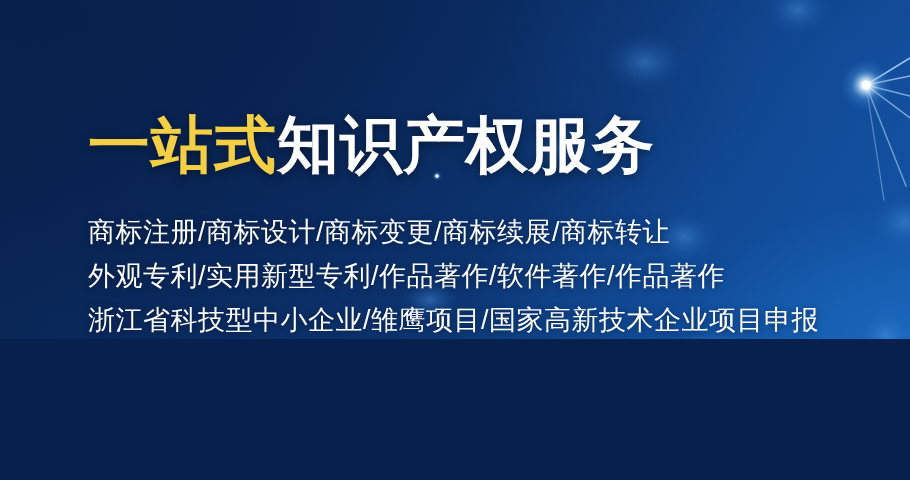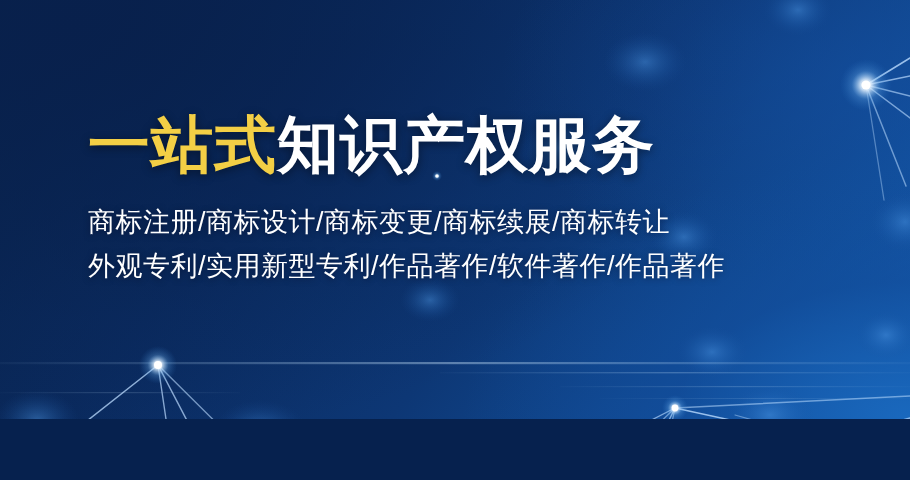--- a/index.html
+++ b/index.html
@@ -3,21 +3,21 @@
 <meta charset="utf-8">
 <style>
   * { margin:0; padding:0; box-sizing:border-box; }
   html, body {
     width:910px; height:480px; overflow:hidden;
     background:#06214e;
     font-family:"Liberation Sans","DejaVu Sans",sans-serif;
   }
   #banner {
     position:relative;
-    width:910px; height:419px;
+    width:910px; height:339px;
     overflow:hidden;
     background:
       radial-gradient(ellipse 620px 360px at 100% 100%, rgba(26,105,190,0.95) 0%, rgba(18,76,155,0.55) 38%, rgba(10,45,108,0.0) 72%),
       radial-gradient(ellipse 520px 300px at 95% 18%, rgba(20,78,160,0.55) 0%, rgba(12,50,115,0.0) 70%),
       radial-gradient(ellipse 700px 420px at 8% 6%, rgba(8,32,76,0.95) 0%, rgba(9,38,88,0.25) 70%, rgba(0,0,0,0) 100%),
       linear-gradient(128deg, #082046 0%, #0a2a5e 32%, #0d3775 58%, #11509c 84%, #1560b4 100%);
   }
   
   #net { position:absolute; inset:0; width:910px; height:480px; }
 
@@ -31,21 +31,21 @@
     font-size:62px;
     line-height:74px;
     font-weight:bold;
     letter-spacing:1px;
     white-space:nowrap;
     text-shadow:0 2px 10px rgba(0,0,0,0.45);
   }
   .headline .accent { color:#f3cf45; }
   .headline .plain  { color:#ffffff; }
 
-  .sublist { margin-top:18px; }
+  .sublist { margin-top:28px; }
   .subline {
     font-size:27px;
     line-height:44px;
     color:#ffffff;
     font-weight:normal;
     letter-spacing:0.5px;
     white-space:nowrap;
     text-shadow:0 1px 6px rgba(0,6,26,0.5);
   }
 </style>
@@ -157,16 +157,17 @@
 
   <div class="text-block">
 
     <div class="headline">
       <span class="accent">一站式</span><span class="plain">知识产权服务</span>
     </div>
 
     <div class="sublist">
       <div class="subline">商标注册/商标设计/商标变更/商标续展/商标转让</div>
       <div class="subline">外观专利/实用新型专利/作品著作/软件著作/作品著作</div>
+      <div class="subline">浙江省科技型中小企业/雏鹰项目/国家高新技术企业项目申报</div>
     </div>
 
   </div>
 </div>
 
 </body></html>

